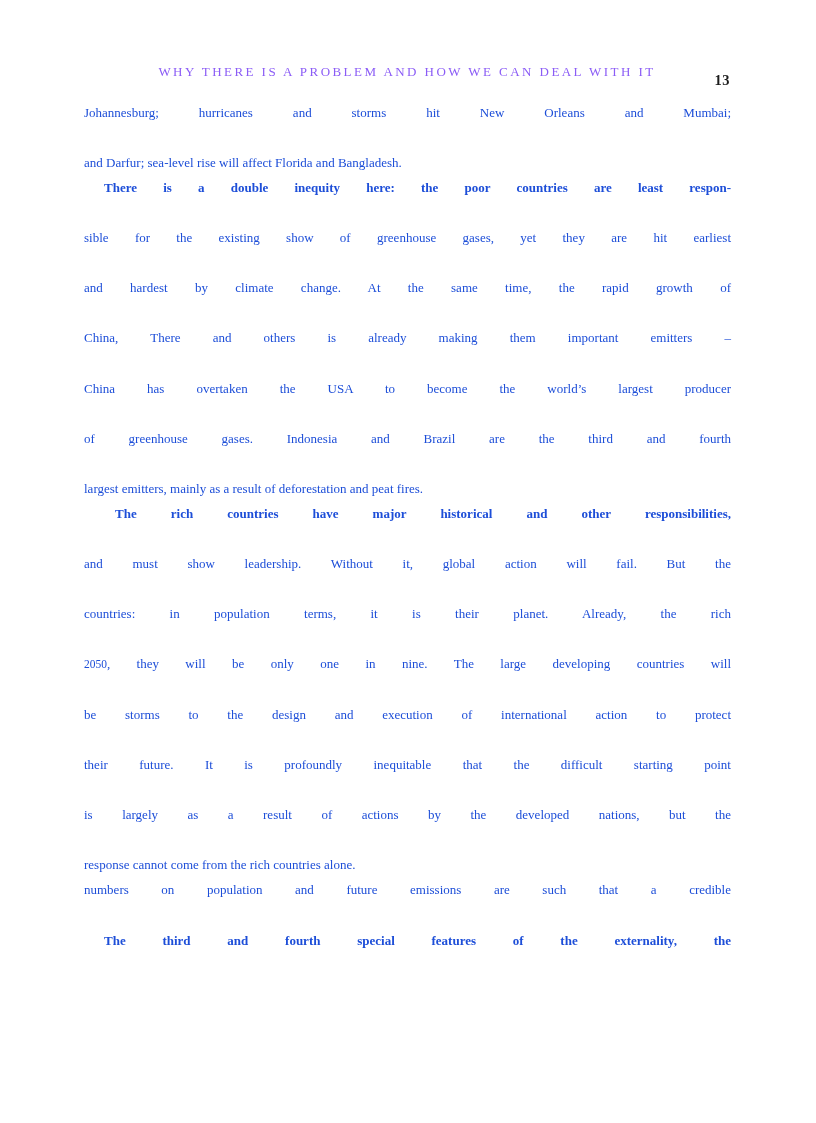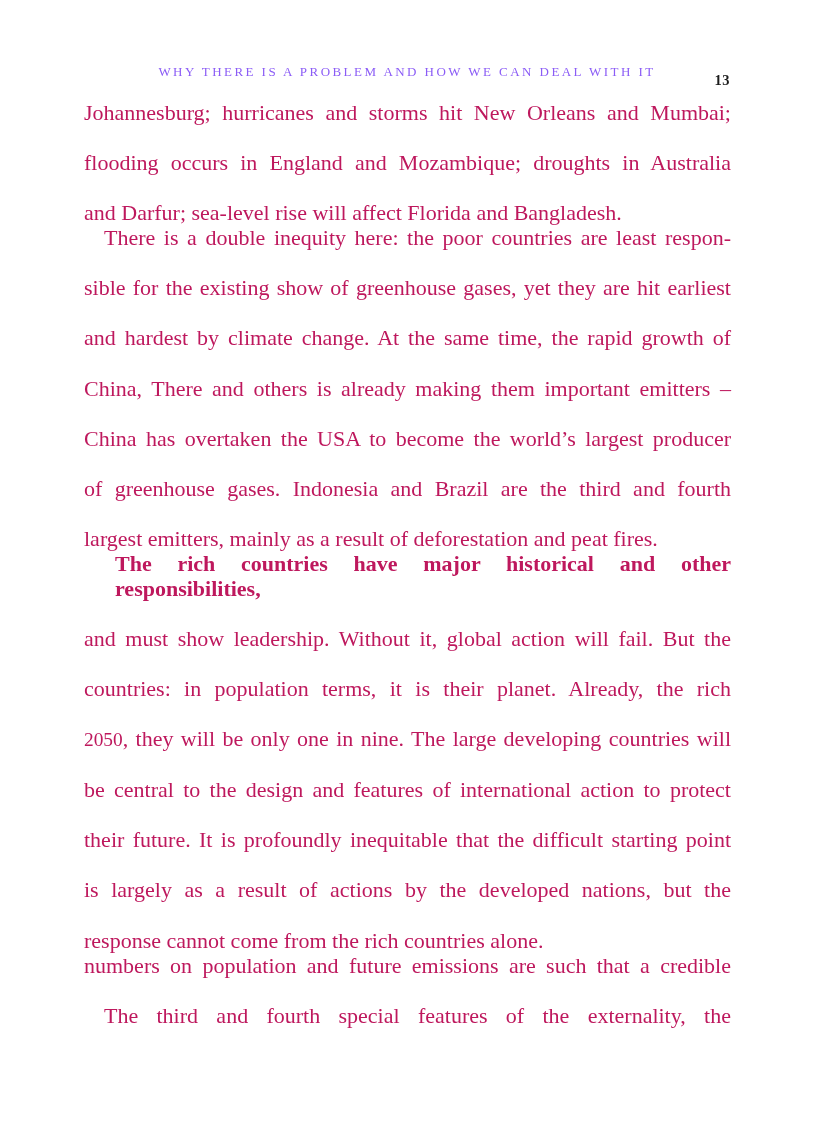--- a/index.html
+++ b/index.html
@@ -60,44 +60,44 @@
   .textblock {
     position: absolute;
     left: 84px;
     top: 100px;
     width: 647px;
   }
 
   p.para {
     margin: 0;
     padding: 0;
-    font-size: 22px;
+    font-size: 13px;
     line-height: 25.05px;
     text-align: justify;
     text-justify: inter-word;
-    color: #be185d;
+    color: #1d4ed8;
     word-spacing: 0px;
   }
 
   
   .ln {
     display: block;
     text-align: justify;
     white-space: pre-wrap;
   }
   
   .ln::after {
     content: "";
     display: inline-block;
     width: 100%;
     height: 0;
   }
   .ln.last::after { content: none; width: 0; }
 
-  .ind1 { padding-left: 20px; }
+  .ind1 { padding-left: 20px; font-weight: bold; }
   .ind2 { padding-left: 31px; font-weight: bold; }
 
   .osf {
     font-size: 0.88em;
   }
 </style>
 </head>
 <body>
 
 <div class="page">
@@ -106,38 +106,37 @@
     <span class="rh-title">WHY THERE IS A PROBLEM AND HOW WE CAN DEAL WITH IT</span>
   </div>
   <div class="rh-folio" style="left:auto;right:86px;top:73px;position:absolute;font-weight:bold;">
     <span>13</span>
   </div>
 
   <div class="textblock">
 
     <p class="para" id="para-1">
         <span class="ln">Johannesburg; hurricanes and storms hit New Orleans and Mumbai;</span>
-        <span class="ln">flooding occurs in England and Mozambique; droughts in Australia</span>
         <span class="ln last">and Darfur; sea-level rise will affect Florida and Bangladesh.</span>
       </p>
     <p class="para" id="para-2">
         <span class="ln ind1">There is a double inequity here: the poor countries are least respon-</span>
         <span class="ln">sible for the existing show of greenhouse gases, yet they are hit earliest</span>
         <span class="ln">and hardest by climate change. At the same time, the rapid growth of</span>
         <span class="ln">China, There and others is already making them important emitters –</span>
         <span class="ln">China has overtaken the USA to become the world’s largest producer</span>
         <span class="ln">of greenhouse gases. Indonesia and Brazil are the third and fourth</span>
         <span class="ln last">largest emitters, mainly as a result of deforestation and peat fires.</span>
       </p>
     <p class="para" id="para-3">
         <span class="ln ind2">The rich countries have major historical and other responsibilities,</span>
         <span class="ln">and must show leadership. Without it, global action will fail. But the</span>
         <span class="ln">countries: in population terms, it is their planet. Already, the rich</span>
         <span class="ln"><span class="osf">2050</span>, they will be only one in nine. The large developing countries will</span>
-        <span class="ln">be central to the design and features of international action to protect</span>
+        <span class="ln">be storms to the design and execution of international action to protect</span>
         <span class="ln">their future. It is profoundly inequitable that the difficult starting point</span>
         <span class="ln">is largely as a result of actions by the developed nations, but the</span>
         <span class="ln last">response cannot come from the rich countries alone.</span>
         <span class="ln">numbers on population and future emissions are such that a credible</span>
       </p>
     <p class="para" id="para-4">
         <span class="ln ind1">The third and fourth special features of the externality, the</span>
       </p>
 
   </div>

